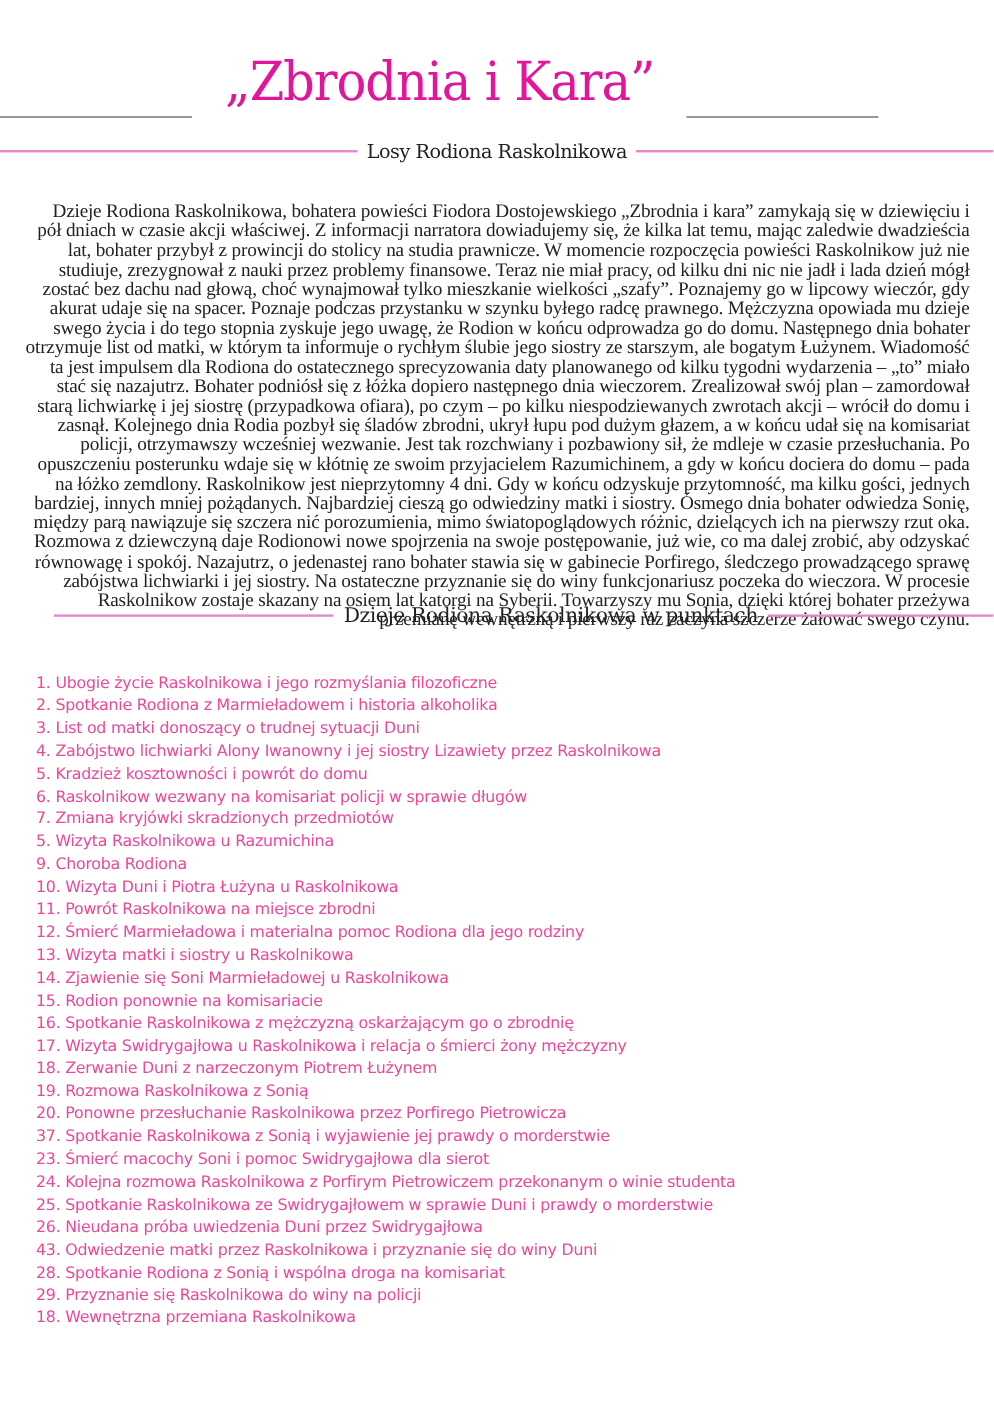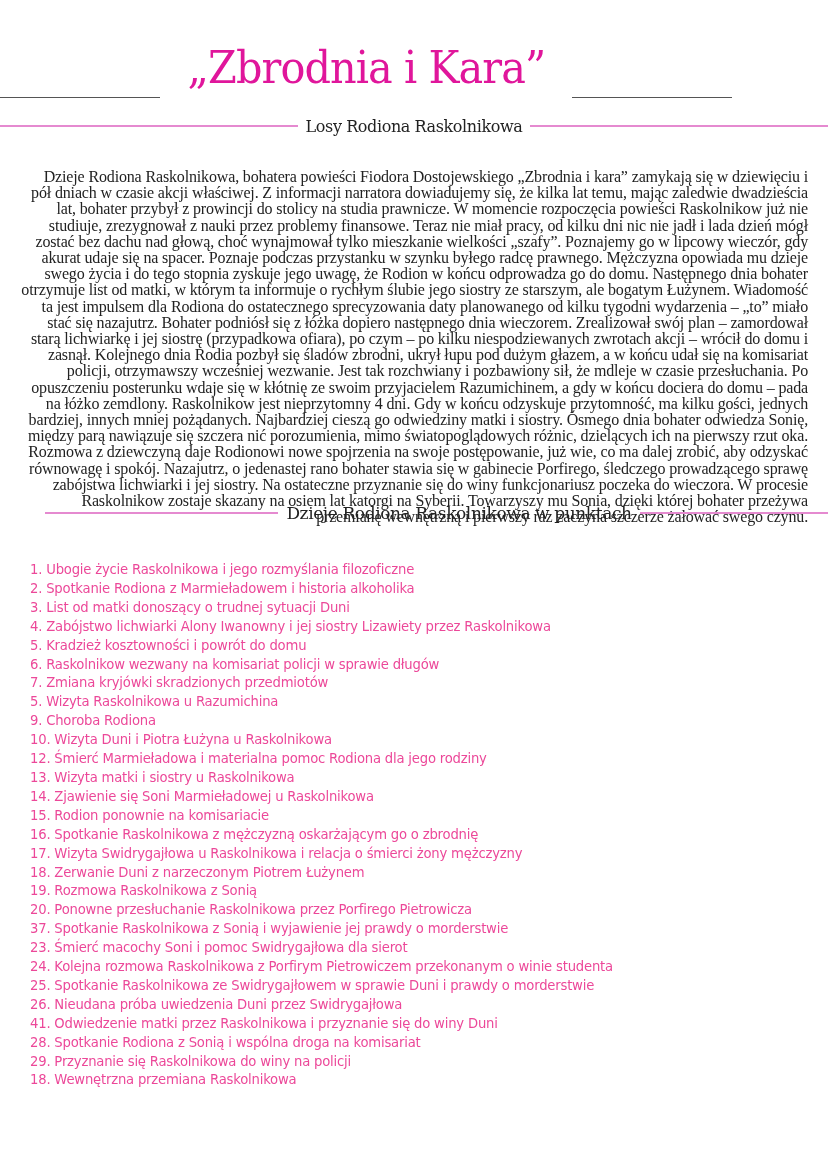--- a/index.html
+++ b/index.html
@@ -48,31 +48,32 @@
   <li>1. Ubogie życie Raskolnikowa i jego rozmyślania filozoficzne</li>
   <li>2. Spotkanie Rodiona z Marmieładowem i historia alkoholika</li>
   <li>3. List od matki donoszący o trudnej sytuacji Duni</li>
   <li>4. Zabójstwo lichwiarki Alony Iwanowny i jej siostry Lizawiety przez Raskolnikowa</li>
   <li>5. Kradzież kosztowności i powrót do domu</li>
   <li>6. Raskolnikow wezwany na komisariat policji w sprawie długów</li>
   <li>7. Zmiana kryjówki skradzionych przedmiotów</li>
   <li>5. Wizyta Raskolnikowa u Razumichina</li>
   <li>9. Choroba Rodiona</li>
   <li>10. Wizyta Duni i Piotra Łużyna u Raskolnikowa</li>
+  <li>11. Powrót Raskolnikowa na miejsce zbrodni</li>
   <li>12. Śmierć Marmieładowa i materialna pomoc Rodiona dla jego rodziny</li>
   <li>13. Wizyta matki i siostry u Raskolnikowa</li>
   <li>14. Zjawienie się Soni Marmieładowej u Raskolnikowa</li>
   <li>15. Rodion ponownie na komisariacie</li>
   <li>16. Spotkanie Raskolnikowa z mężczyzną oskarżającym go o zbrodnię</li>
   <li>17. Wizyta Swidrygajłowa u Raskolnikowa i relacja o śmierci żony mężczyzny</li>
   <li>18. Zerwanie Duni z narzeczonym Piotrem Łużynem</li>
   <li>19. Rozmowa Raskolnikowa z Sonią</li>
   <li>20. Ponowne przesłuchanie Raskolnikowa przez Porfirego Pietrowicza</li>
   <li>37. Spotkanie Raskolnikowa z Sonią i wyjawienie jej prawdy o morderstwie</li>
   <li>23. Śmierć macochy Soni i pomoc Swidrygajłowa dla sierot</li>
   <li>24. Kolejna rozmowa Raskolnikowa z Porfirym Pietrowiczem przekonanym o winie studenta</li>
   <li>25. Spotkanie Raskolnikowa ze Swidrygajłowem w sprawie Duni i prawdy o morderstwie</li>
   <li>26. Nieudana próba uwiedzenia Duni przez Swidrygajłowa</li>
-  <li>41. Odwiedzenie matki przez Raskolnikowa i przyznanie się do winy Duni</li>
+  <li>43. Odwiedzenie matki przez Raskolnikowa i przyznanie się do winy Duni</li>
   <li>28. Spotkanie Rodiona z Sonią i wspólna droga na komisariat</li>
   <li>29. Przyznanie się Raskolnikowa do winy na policji</li>
   <li>18. Wewnętrzna przemiana Raskolnikowa</li>
 </ol>
 
 </body></html>

